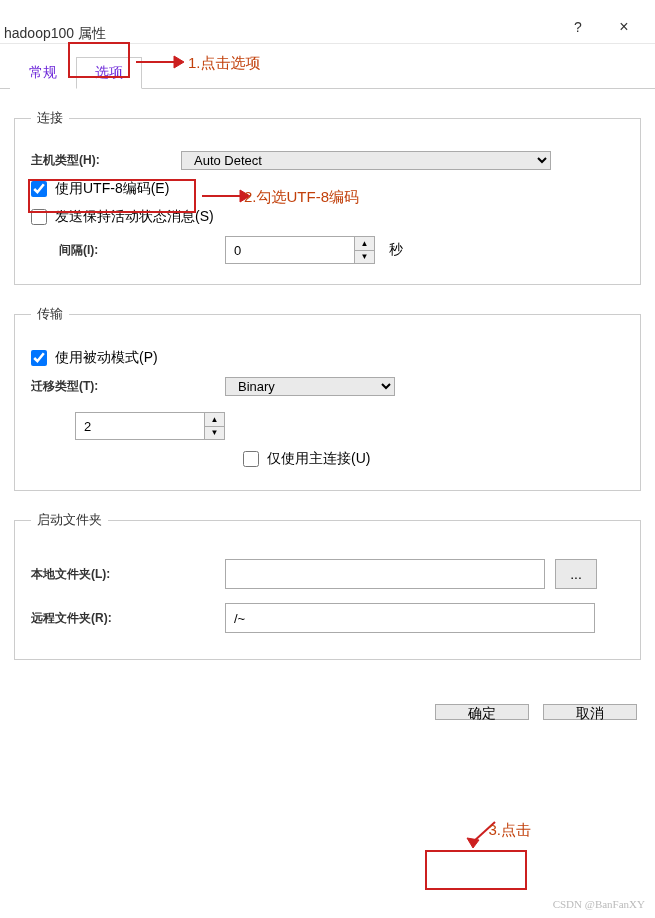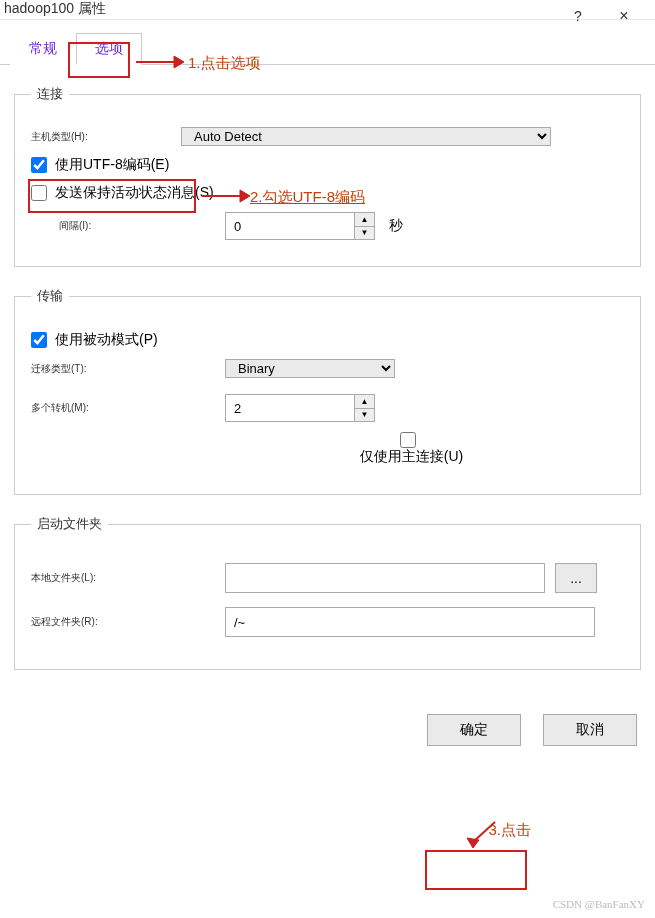--- a/index.html
+++ b/index.html
@@ -6,23 +6,23 @@
 body {
   font-family: "Microsoft YaHei", "Segoe UI", Tahoma, sans-serif;
   font-size: 13px;
   background: #fff;
   width: 655px;
   height: 918px;
   position: relative;
   overflow: hidden;
 }
 .titlebar {
-  height: 20px;
-  display: flex;
-  align-items: flex-start;
+  height: 44px;
+  display: flex;
+  align-items: flex-end;
   padding: 0 8px 0 4px;
   background: #fff;
   border-bottom: 1px solid #e8e8e8;
 }
 .titlebar .title { flex: 1; font-size: 14px; color: #333; }
 .titlebar .tbtn {
   width: 46px; height: 32px;
   display: flex; align-items: center; justify-content: center;
   font-size: 14px; color: #333;
 }
@@ -63,36 +63,37 @@
   stroke: #cc1f1f;
   fill: #cc1f1f;
   pointer-events: none;
 }
 .form-area {
   padding: 20px 14px 10px 14px;
 }
 fieldset {
   border: 1px solid #ccc;
   margin-bottom: 20px;
-  padding: 16px 16px 18px 16px;
+  padding: 16px 16px 12px 16px;
 }
 legend {
   padding: 0 6px;
   font-size: 13px;
   color: #333;
 }
 .row {
   display: flex;
   align-items: center;
   margin: 8px 0;
 }
 .row label.lbl {
   width: 150px;
   color: #333;
-  font-size: 10px;
+  font-size: 12px;
+  font-weight: bold;
 }
 .row label.lbl.indent { padding-left: 28px; }
 select.combo {
   height: 19px;
   border: 1px solid #aaa;
   background: #eaeaea;
   padding: 0 8px;
   font-size: 13px;
 }
 .combo.wide { flex: 1; max-width: 370px; }
@@ -113,21 +114,21 @@
   font-size: 8px; background: #eee; border-bottom: 1px solid #aaa;
 }
 .spin div:last-child { border-bottom: none; }
 .unit { margin-left: 14px; font-size: 14px; }
 .checkbox-row {
   display: flex; align-items: center;
   margin: 10px 0;
   font-size: 14px;
 }
 .checkbox-row input { width: 16px; height: 16px; margin-right: 8px; }
-.checkbox-row.indent { margin-left: 168px; flex-direction: column; }
+.checkbox-row.indent { margin-left: 168px; }
 input.text {
   height: 30px;
   border: 1px solid #aaa;
   padding: 0 8px;
   font-size: 13px;
 }
 .text.wide { width: 320px; }
 .text.full { width: 370px; }
 .browse-btn {
   width: 42px; height: 30px;
@@ -136,25 +137,24 @@
   margin-left: 10px;
   font-size: 14px;
 }
 .btnbar {
   padding: 14px 18px;
   display: flex;
   justify-content: flex-end;
   gap: 14px;
 }
 .btn {
-  width: 94px; height: 32px;
+  width: 94px; height: 16px;
   border: 1px solid #aaa;
   background: #eaeaea;
   font-size: 14px;
-  margin-left: 8px;
 }
 .watermark {
   position: absolute;
   right: 10px; bottom: 8px;
   font-size: 11px;
   color: #bbb;
   font-family: Liberation Serif, serif;
 }
 </style>
 </head>
@@ -207,37 +207,36 @@
         </div>
       <span class="unit">秒</span>
     </div>
   </fieldset>
 
   <div class="red-box" style="left:28px; top:179px; width:168px; height:34px;"></div>
   <svg class="arrow" style="left:200px; top:186px; width:50px; height:20px;">
     <line x1="2" y1="10" x2="40" y2="10" stroke-width="2"></line>
     <polygon points="40,4 50,10 40,16"></polygon>
   </svg>
-  <div class="anno" style="left:250px; top:188px;text-decoration:underline;">2.勾选UTF-8编码</div>
+  <div class="anno" style="left:244px; top:188px;">2.勾选UTF-8编码</div>
 
   <fieldset>
     <legend>传输</legend>
     <div class="checkbox-row">
       <input type="checkbox" checked="" style="">
       <span>使用被动模式(P)</span>
     </div>
     <div class="row">
       <label class="lbl">迁移类型(T):</label>
       <div style="width:44px;"></div>
       <select class="combo mid">
         <option>Binary</option>
       </select>
     </div>
     <div class="row" style="margin-top:16px;">
-      <label class="lbl">多个转机(M):</label>
       <div style="width:44px;"></div>
       <input class="num" value="2" style="">
       <div class="spin">
           <div>▲</div>
           <div>▼</div>
         </div>
     </div>
     <div class="checkbox-row indent">
       <div style="width:44px;"></div>
       <input type="checkbox" style="">

